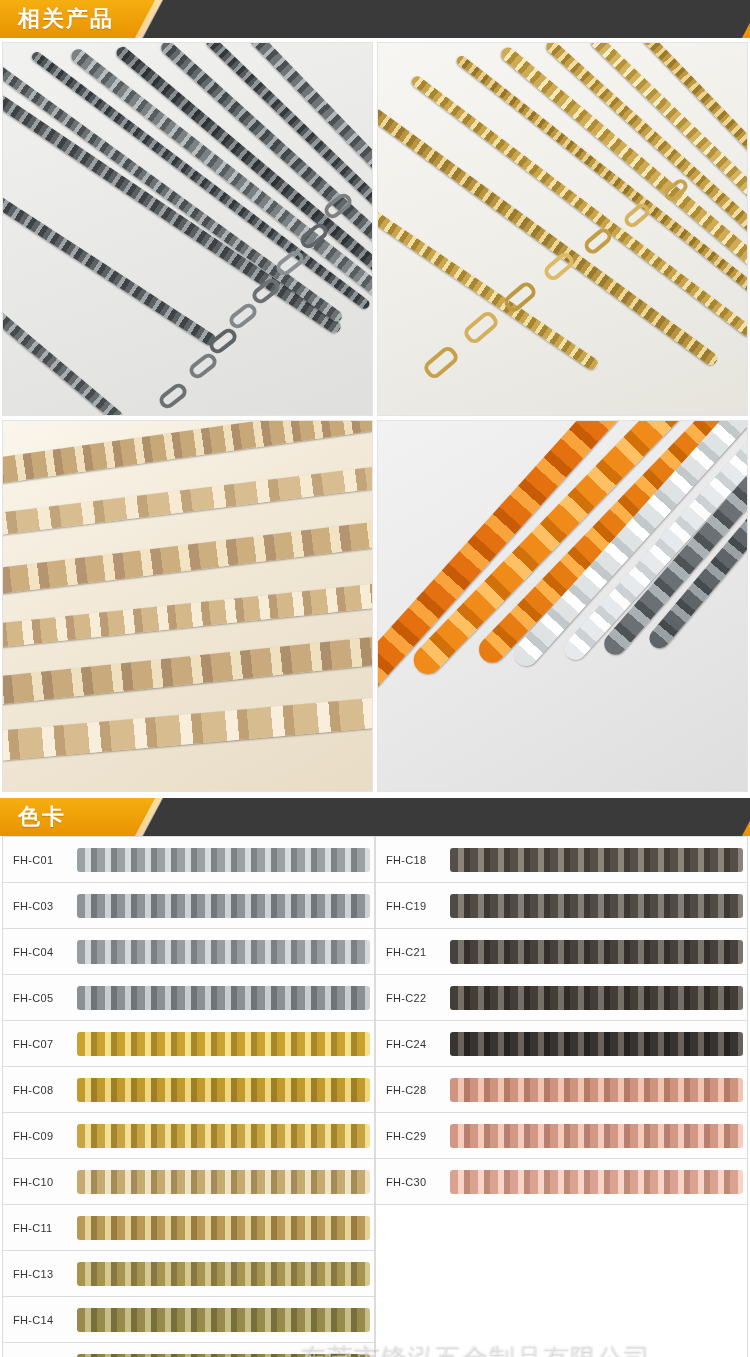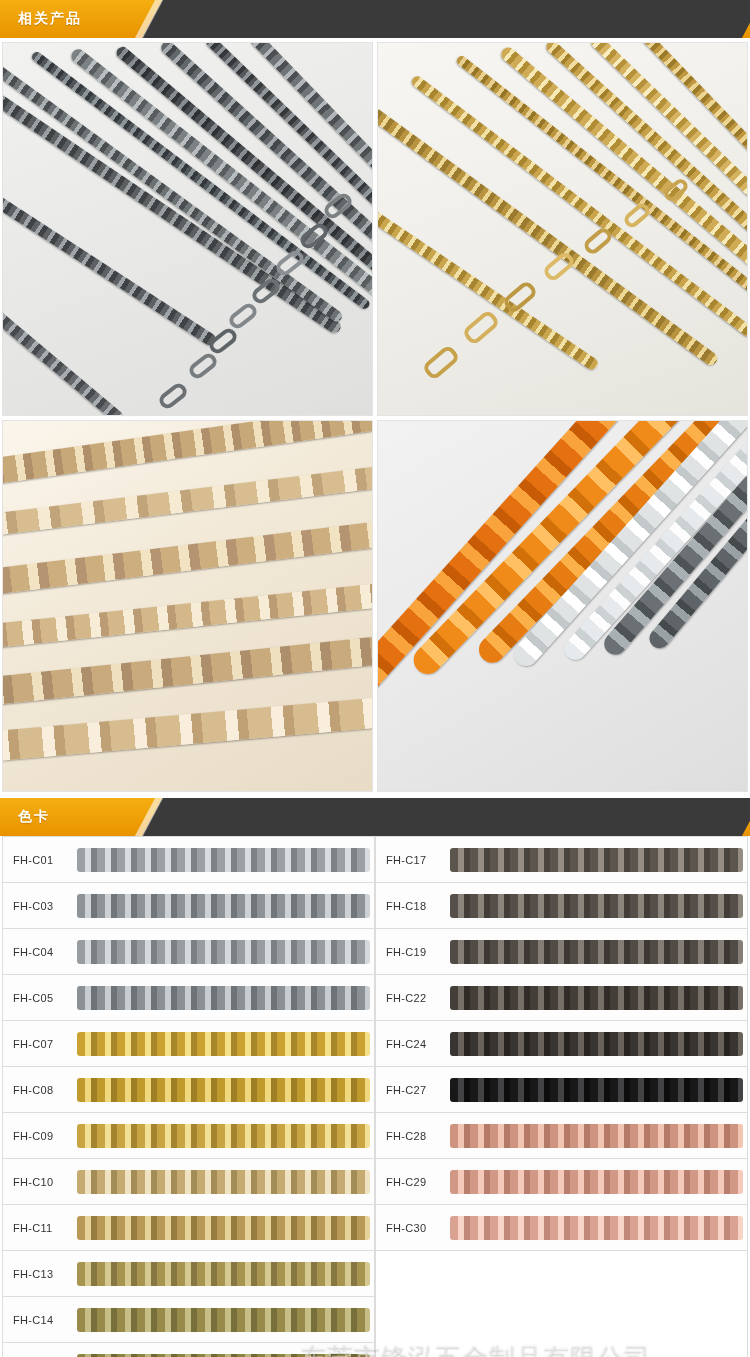--- a/index.html
+++ b/index.html
@@ -22,21 +22,21 @@
     position: relative;
     height: 38px;
     background: #f0a400;
     background: linear-gradient(180deg,#f5ae10 0%, #e89300 100%);
     display: flex;
     align-items: center;
     overflow: hidden;
   }
   .banner .title {
     color: #ffffff;
-    font-size: 14px;
+    font-size: 22px;
     font-weight: bold;
     letter-spacing: 2px;
     padding-left: 18px;
     z-index: 3;
     text-shadow: 0 1px 1px rgba(120,70,0,.35);
   }
   .banner .wedge {
     position: absolute;
     top: 0; bottom: 0;
     width: 130px;
@@ -262,44 +262,40 @@
         <span class="swatch" style="background:repeating-linear-gradient(90deg,#988a4a 0 8px,#c7bd86 8px 14px,#78703c 14px 20px);"></span>
       </div>
       <div class="row">
         <span class="code">FH-C15</span>
         <span class="swatch" style="background:repeating-linear-gradient(90deg,#8d8442 0 8px,#bdb67c 8px 14px,#6e6835 14px 20px);"></span>
       </div>
     </div>
 
     <div class="col">
       <div class="row">
-        <span class="code">FH-C17</span>
-        <span class="swatch" style="background:repeating-linear-gradient(90deg,#5c554e 0 8px,#958d84 8px 14px,#49433d 14px 20px);"></span>
-      </div>
-      <div class="row">
         <span class="code">FH-C18</span>
         <span class="swatch" style="background:repeating-linear-gradient(90deg,#564f49 0 8px,#8b847b 8px 14px,#433d38 14px 20px);"></span>
       </div>
       <div class="row">
         <span class="code">FH-C19</span>
         <span class="swatch" style="background:repeating-linear-gradient(90deg,#514b45 0 8px,#857e76 8px 14px,#3e3934 14px 20px);"></span>
       </div>
       <div class="row">
+        <span class="code">FH-C21</span>
+        <span class="swatch" style="background:repeating-linear-gradient(90deg,#47423d 0 8px,#7a746d 8px 14px,#35302c 14px 20px);"></span>
+      </div>
+      <div class="row">
         <span class="code">FH-C22</span>
         <span class="swatch" style="background:repeating-linear-gradient(90deg,#433e38 0 8px,#756f67 8px 14px,#312c28 14px 20px);"></span>
       </div>
       <div class="row">
         <span class="code">FH-C24</span>
         <span class="swatch" style="background:repeating-linear-gradient(90deg,#383431 0 8px,#68625b 8px 14px,#272321 14px 20px);"></span>
       </div>
       <div class="row">
-        <span class="code">FH-C27</span>
-        <span class="swatch" style="background:repeating-linear-gradient(90deg,#181819 0 8px,#434346 8px 14px,#0d0d0e 14px 20px);"></span>
-      </div>
-      <div class="row">
         <span class="code">FH-C28</span>
         <span class="swatch" style="background:repeating-linear-gradient(90deg,#cf9480 0 8px,#f2c4b2 8px 14px,#b57a67 14px 20px);"></span>
       </div>
       <div class="row">
         <span class="code">FH-C29</span>
         <span class="swatch" style="background:repeating-linear-gradient(90deg,#d29886 0 8px,#f5cabb 8px 14px,#b87f6e 14px 20px);"></span>
       </div>
       <div class="row">
         <span class="code">FH-C30</span>
         <span class="swatch" style="background:repeating-linear-gradient(90deg,#d9a291 0 8px,#f8d4c6 8px 14px,#bf8978 14px 20px);"></span>

